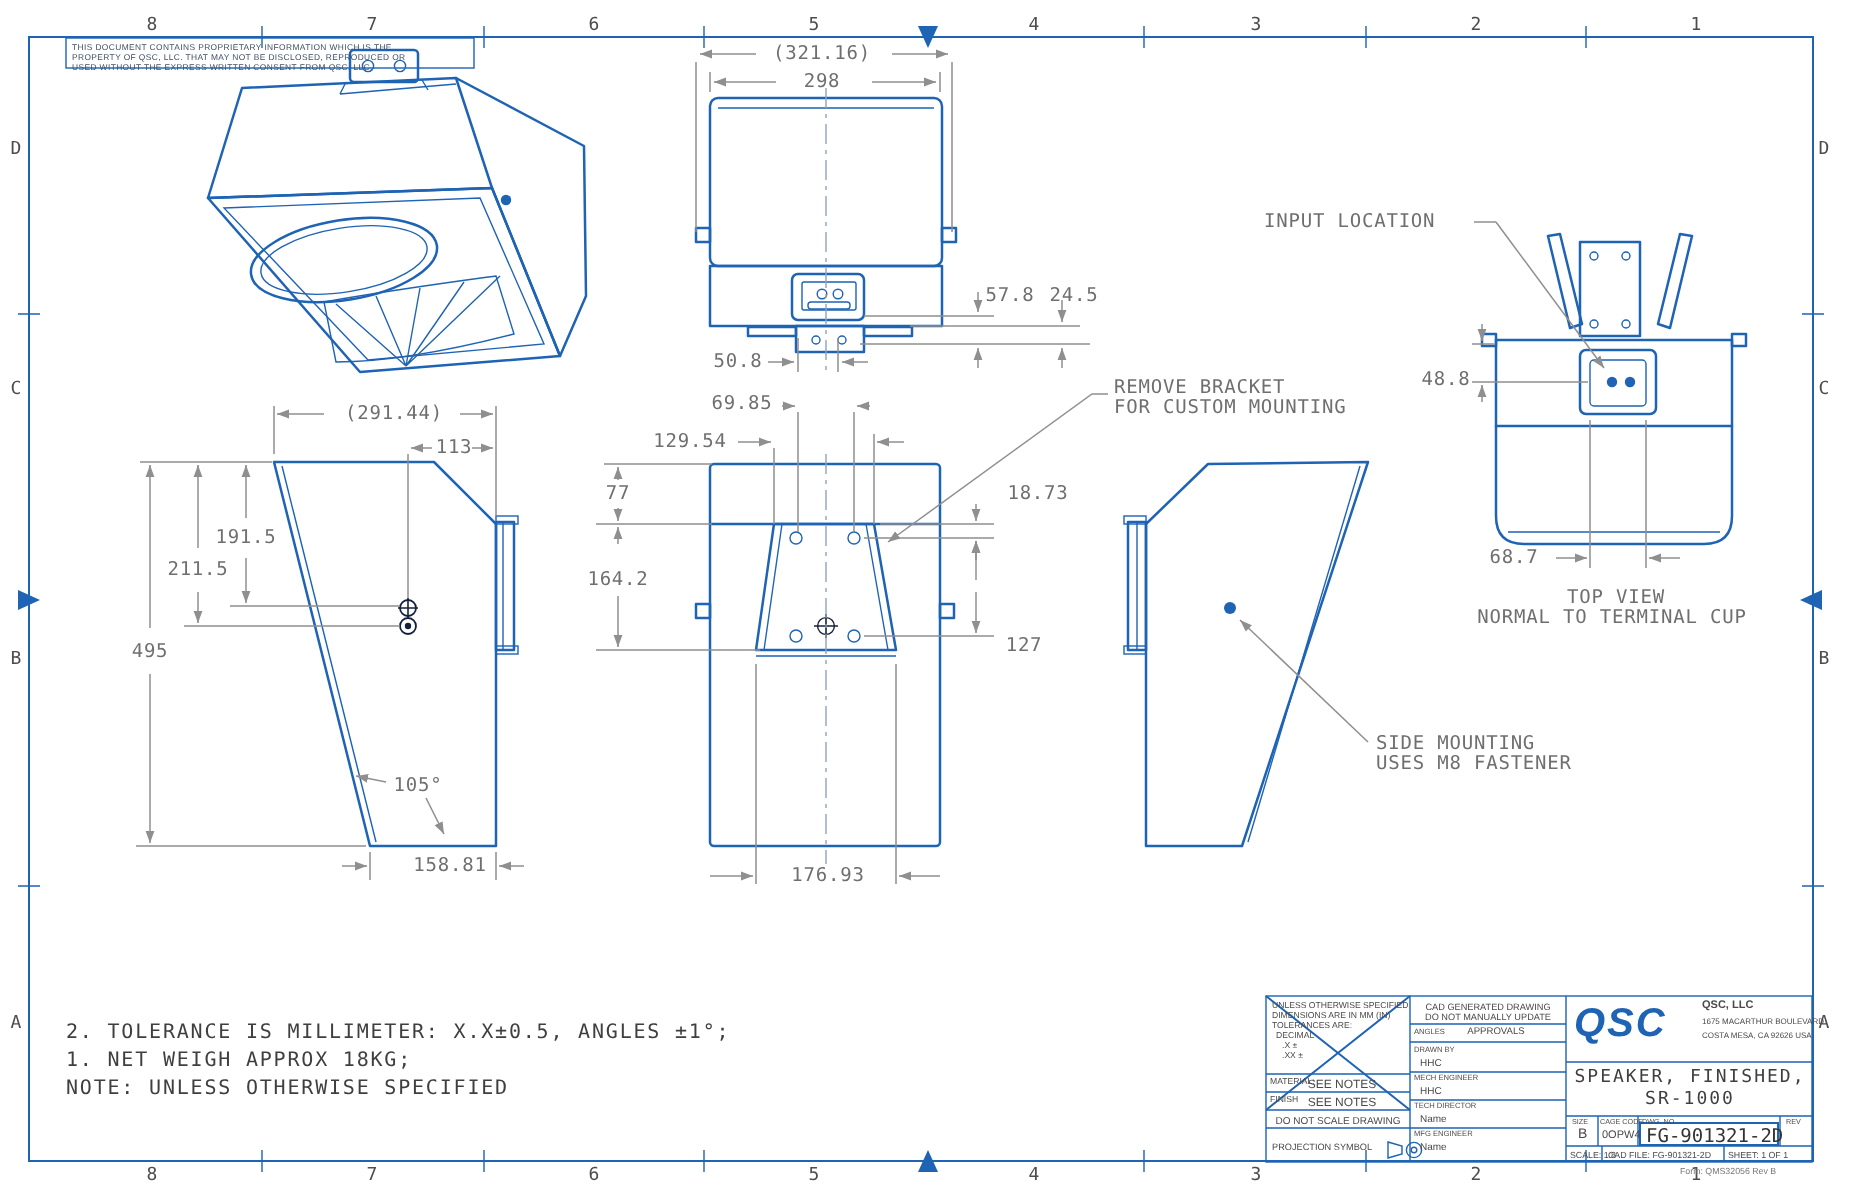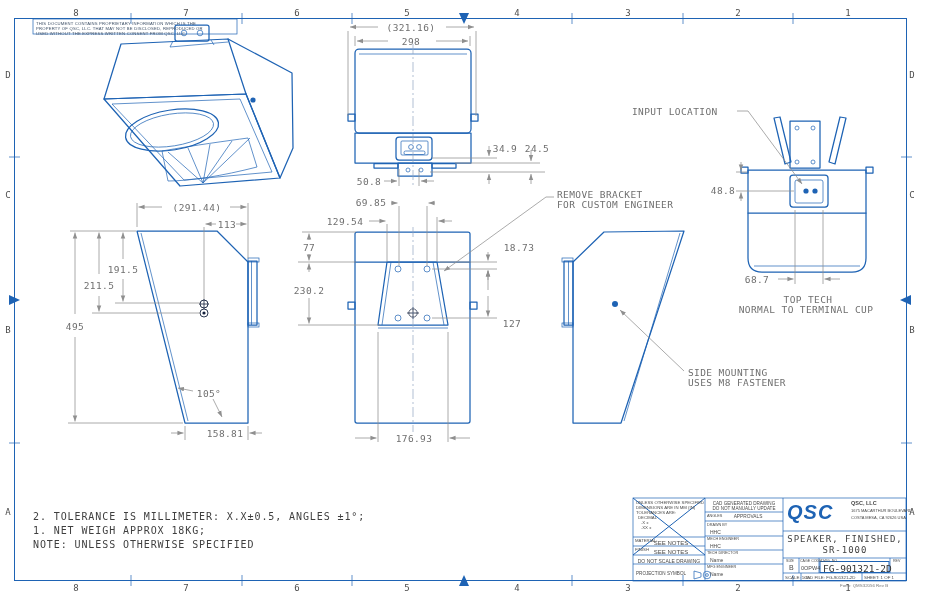--- a/index.html
+++ b/index.html
@@ -256,46 +256,46 @@
 <span class="zone" style="left:8px;top:195px">C</span>
 <span class="zone" style="left:8px;top:330px">B</span>
 <span class="zone" style="left:8px;top:512px">A</span>
 <span class="zone" style="left:912px;top:75px">D</span>
 <span class="zone" style="left:912px;top:195px">C</span>
 <span class="zone" style="left:912px;top:330px">B</span>
 <span class="zone" style="left:912px;top:512px">A</span>
 
 <span class="t" style="left:411px;top:27px">(321.16)</span>
 <span class="t" style="left:411px;top:41px">298</span>
-<span class="t" style="left:505px;top:148px">34.9</span>
+<span class="t" style="left:505px;top:148px">57.8</span>
 <span class="t" style="left:537px;top:148px">24.5</span>
 <span class="t" style="left:369px;top:181px">50.8</span>
 <span class="t" style="left:371px;top:202px">69.85</span>
 <span class="t" style="left:345px;top:221px">129.54</span>
 <span class="t" style="left:309px;top:247px">77</span>
-<span class="t" style="left:309px;top:290px">230.2</span>
+<span class="t" style="left:309px;top:290px">164.2</span>
 <span class="t" style="left:519px;top:247px">18.73</span>
 <span class="t" style="left:512px;top:323px">127</span>
 <span class="t" style="left:414px;top:438px">176.93</span>
 <span class="t" style="left:197px;top:207px">(291.44)</span>
 <span class="t" style="left:227px;top:224px">113</span>
 <span class="t" style="left:123px;top:269px">191.5</span>
 <span class="t" style="left:99px;top:285px">211.5</span>
 <span class="t" style="left:75px;top:326px">495</span>
 <span class="t" style="left:209px;top:393px">105°</span>
 <span class="t" style="left:225px;top:433px">158.81</span>
 <span class="t" style="left:723px;top:190px">48.8</span>
 <span class="t" style="left:757px;top:279px">68.7</span>
 
 <span class="t tl" style="left:632px;top:111px">INPUT LOCATION</span>
 <span class="t tl" style="left:557px;top:194px">REMOVE BRACKET</span>
-<span class="t tl" style="left:557px;top:204px">FOR CUSTOM ENGINEER</span>
+<span class="t tl" style="left:557px;top:204px">FOR CUSTOM MOUNTING</span>
 <span class="t tl" style="left:688px;top:372px">SIDE MOUNTING</span>
 <span class="t tl" style="left:688px;top:382px">USES M8 FASTENER</span>
-<span class="t" style="left:808px;top:299px">TOP TECH</span>
+<span class="t" style="left:808px;top:299px">TOP VIEW</span>
 <span class="t" style="left:806px;top:309px">NORMAL TO TERMINAL CUP</span>
 
 <div class="note" style="left:33px;top:511px">2. TOLERANCE IS MILLIMETER: X.X±0.5, ANGLES ±1°;</div>
 <div class="note" style="left:33px;top:525px">1. NET WEIGH APPROX 18KG;</div>
 <div class="note" style="left:33px;top:539px">NOTE: UNLESS OTHERWISE SPECIFIED</div>
 
 <span class="tb" style="left:636px;top:499.5px">UNLESS OTHERWISE SPECIFIED</span>
 <span class="tb" style="left:636px;top:504.5px">DIMENSIONS ARE IN MM (IN)</span>
 <span class="tb" style="left:636px;top:509.5px">TOLERANCES ARE:</span>
 <span class="tb" style="left:638px;top:514.5px">DECIMAL</span>

